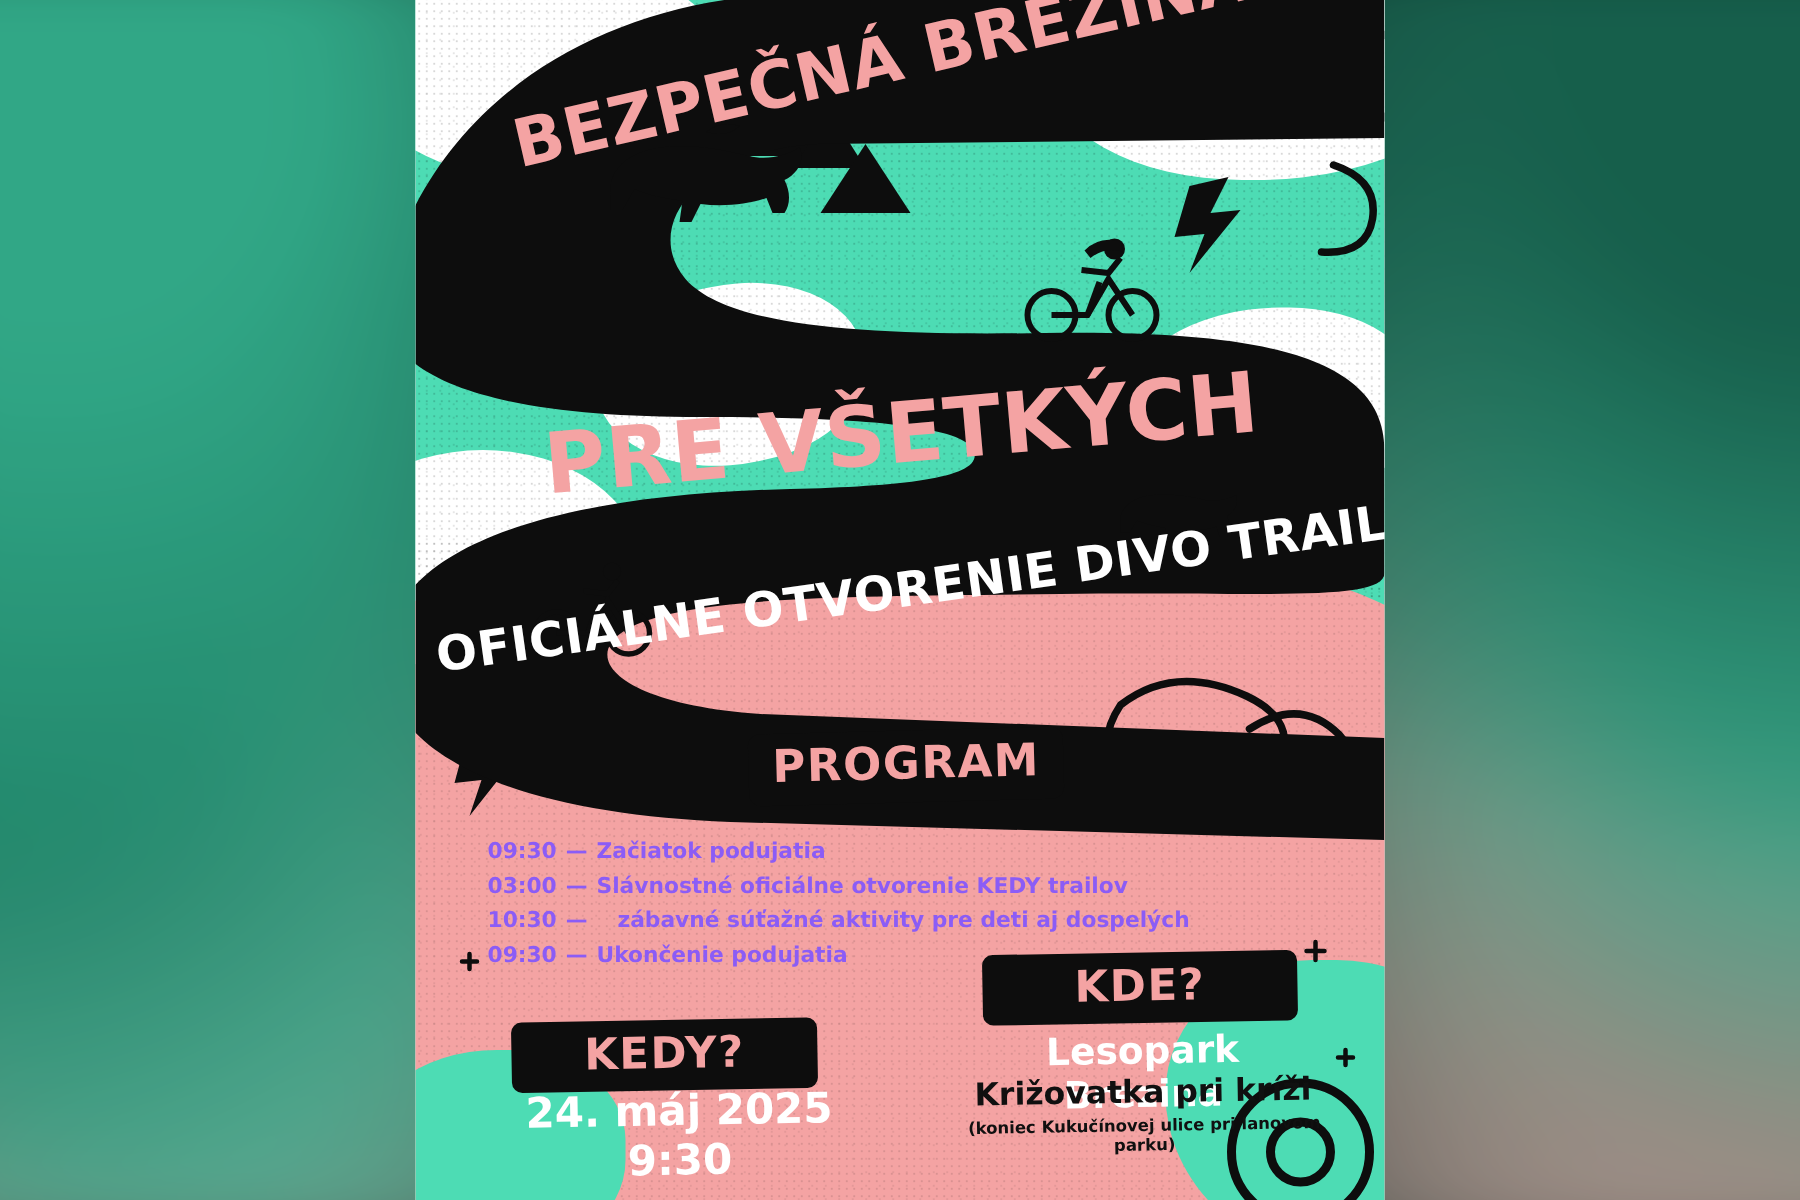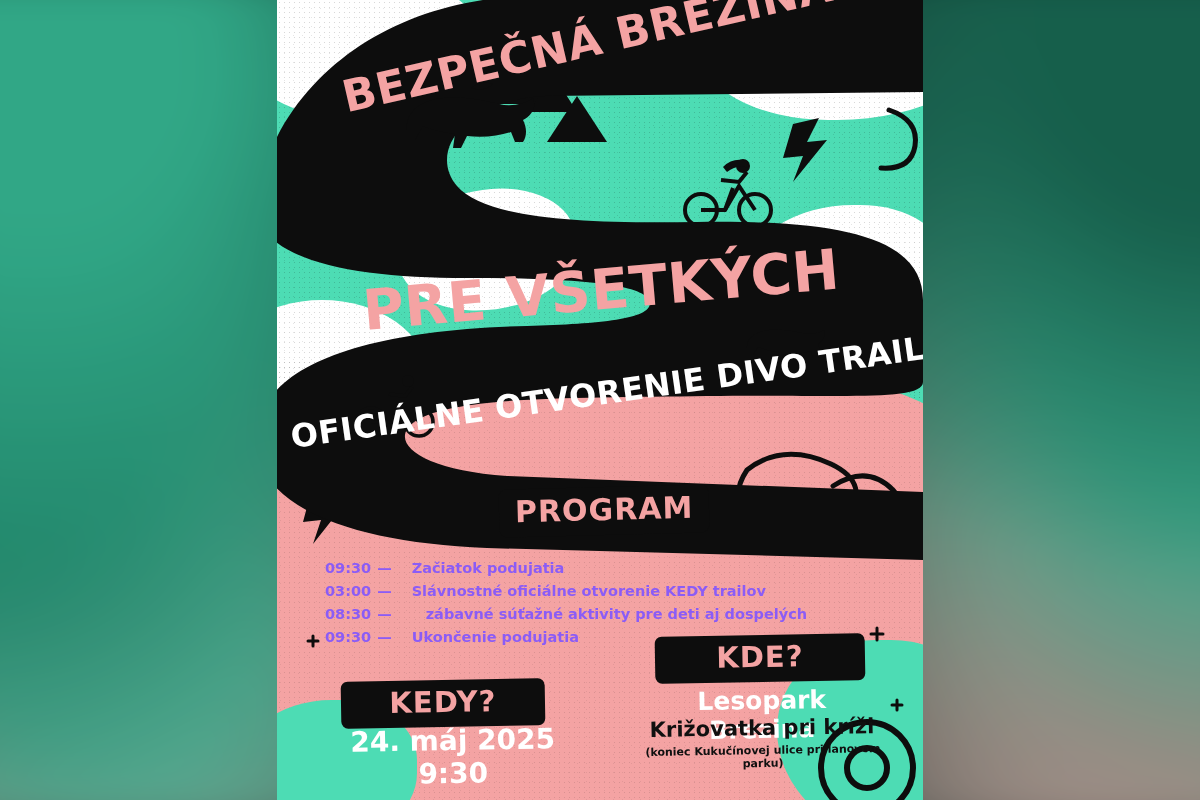--- a/index.html
+++ b/index.html
@@ -178,21 +178,21 @@
     font-size: 14.5px;
     line-height: 21px;
   }
   .prog-row {
     display: flex;
     gap: 6px;
     margin-bottom: 2px;
   }
   .prog-time { flex: 0 0 auto; }
   .prog-dash { flex: 0 0 auto; }
-  .prog-text { flex: 1 1 auto; margin-left: 14px; }
+  .prog-text { flex: 1 1 auto; }
   .prog-text .cont { display: block; padding-left: 14px; }
 
   
   .kedy-tag, .kde-tag {
     position: absolute;
     background: #0d0d0d;
     color: #f4a3a3;
     font-family: "DejaVu Sans", sans-serif;
     font-weight: 900;
     letter-spacing: 1px;
@@ -387,21 +387,21 @@
         <span class="prog-time">09:30</span>
         <span class="prog-dash">—</span>
         <span class="prog-text">Začiatok podujatia</span>
       </div>
       <div class="prog-row">
         <span class="prog-time">03:00</span>
         <span class="prog-dash">—</span>
         <span class="prog-text">Slávnostné oficiálne otvorenie KEDY trailov</span>
       </div>
       <div class="prog-row">
-        <span class="prog-time">08:30</span>
+        <span class="prog-time">10:30</span>
         <span class="prog-dash">—</span>
         <span class="prog-text">
           <span class="cont">zábavné súťažné aktivity pre deti aj dospelých</span>
         </span>
       </div>
       <div class="prog-row">
         <span class="prog-time">09:30</span>
         <span class="prog-dash">—</span>
         <span class="prog-text">Ukončenie podujatia</span>
       </div>

